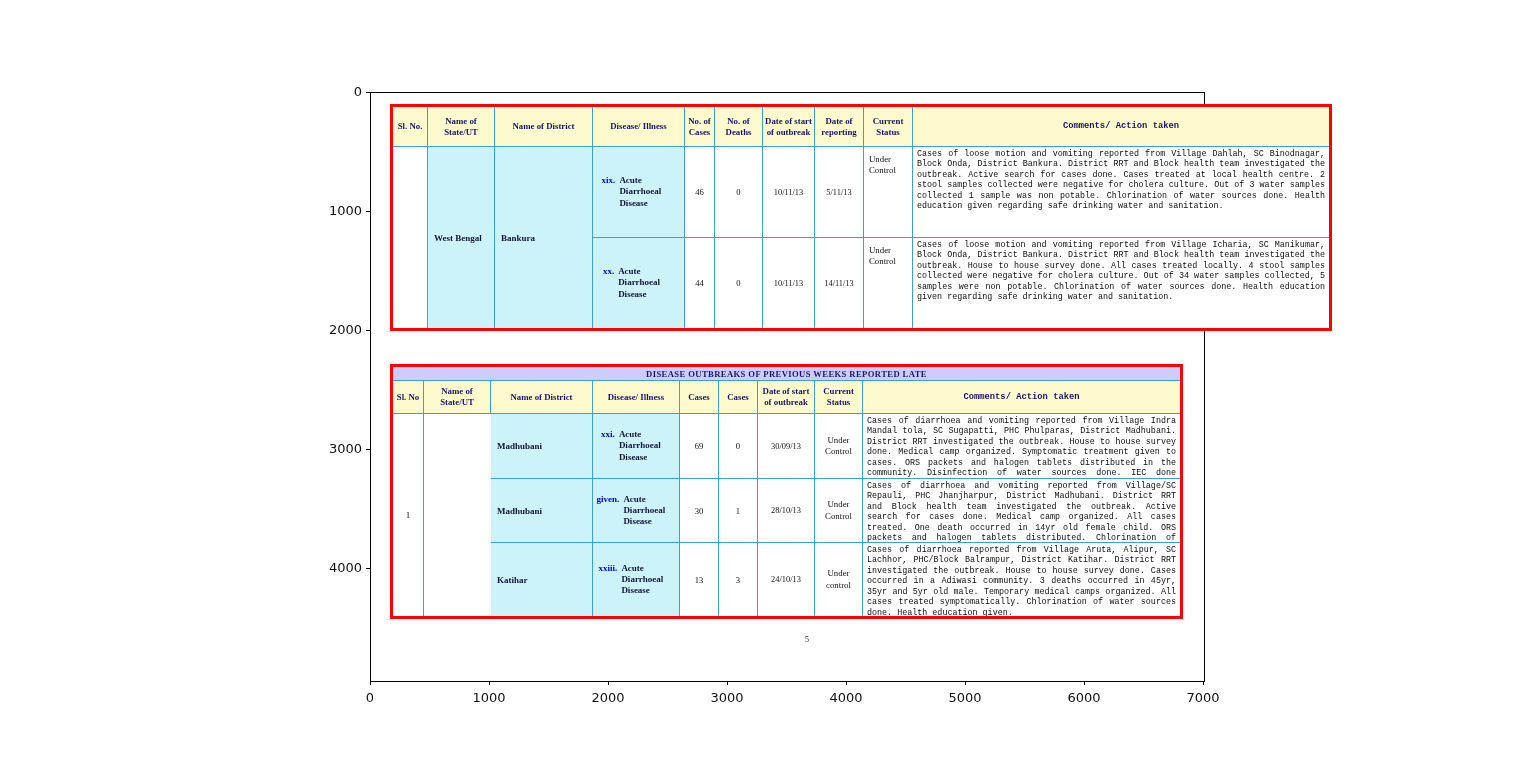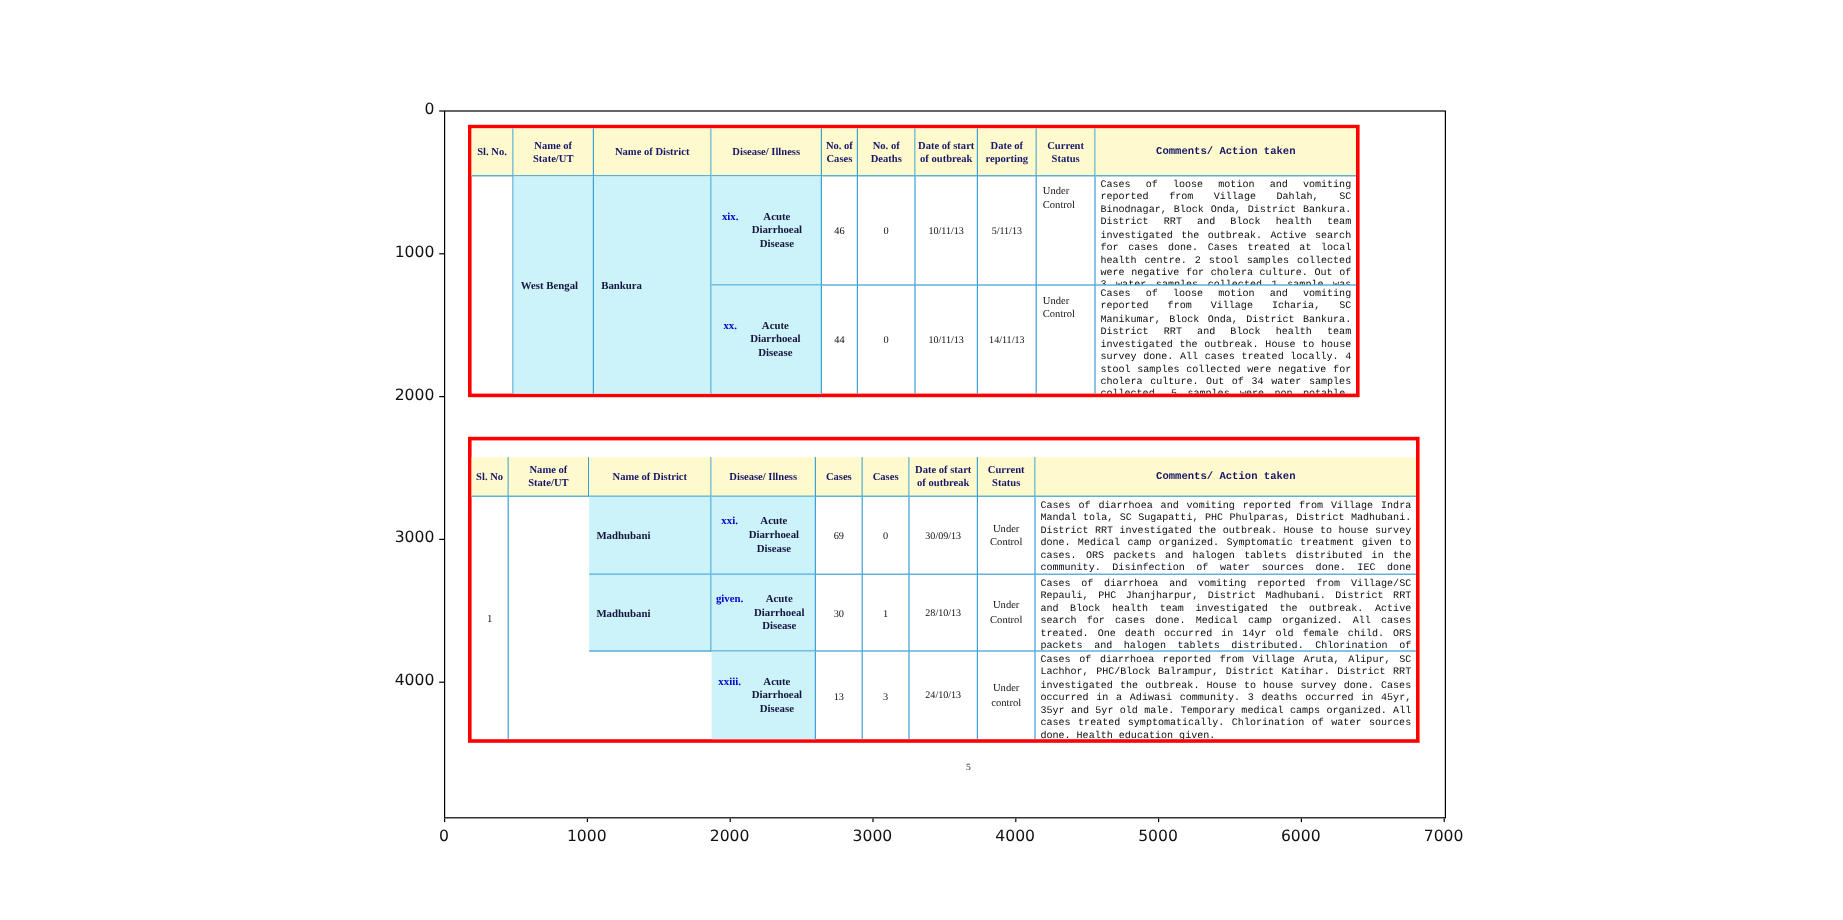--- a/index.html
+++ b/index.html
@@ -9,42 +9,42 @@
   .plot-frame{position:absolute;left:370px;top:92px;width:833px;height:588px;
               border:1px solid #000;background:#fff;box-sizing:content-box;}
   .xtick-mark{position:absolute;width:1px;height:4px;background:#000;top:681px;}
   .ytick-mark{position:absolute;width:4px;height:1px;background:#000;left:366px;}
   .xtick-label{position:absolute;top:690px;transform:translateX(-50%);
                font-family:"DejaVu Sans",sans-serif;font-size:13px;color:#111;}
   .ytick-label{position:absolute;width:44px;left:318px;text-align:right;height:14px;line-height:14px;
                font-family:"DejaVu Sans",sans-serif;font-size:13px;color:#111;}
   
   .doc-table{position:absolute;box-sizing:border-box;border:3px solid #f00;background:#fff;display:grid;}
-  .t1{left:19px;top:11px;width:743px;height:227px;
+  .t1{left:19px;top:11px;width:942px;height:227px;
       grid-template-columns:35px 67px 98px 92px 30px 48px 52px 49px 49px 1fr;
       grid-template-rows:40px 91px 1fr;}
   .t2{left:19px;top:271px;width:793px;height:255px;
       grid-template-columns:31px 67px 102px 87px 39px 39px 57px 48px 1fr;
       grid-template-rows:14px 33px 65px 64px 1fr;}
   .cell{box-sizing:border-box;border-right:1px solid #3aa0d5;border-bottom:1px solid #3aa0d5;
         display:flex;align-items:center;justify-content:center;overflow:hidden;
         font-size:8.8px;color:#101010;}
   .lastcol{border-right:none;font-family:Liberation Mono, monospace;}
   .lastrow{border-bottom:none;}
   .hdr{background:#fffacd;font-weight:bold;color:#16166b;text-align:center;
        line-height:1.2;font-size:8.8px;padding:1px;}
   .cyan{background:#ccf2fa;}
   .bold-navy{font-weight:bold;color:#14143c;}
   .leftpad{justify-content:flex-start;padding-left:6px;text-align:left;}
   .banner{grid-column:1/-1;background:#ccccff;border-bottom:1px solid #3aa0d5;
           display:flex;align-items:center;justify-content:center;
           font-weight:bold;color:#16166b;font-size:8.6px;letter-spacing:.4px;}
   .disease-wrap{display:flex;align-items:flex-start;justify-content:center;gap:4px;}
   .rnum{font-weight:bold;color:#0000cc;font-size:9px;line-height:1.25;}
-  .dname{font-weight:bold;color:#14143c;font-size:9px;line-height:1.25;width:56px;text-align:center;}
+  .dname{font-weight:bold;color:#14143c;font-size:9px;line-height:1.25;width:56px;text-align:left;}
   .num-cell{font-size:8.6px;}
   .date-cell{font-size:8.4px;}
   .status-top{align-items:flex-start;justify-content:flex-start;padding:7px 4px 0 5px;
               text-align:left;line-height:1.3;font-size:8.8px;}
   .status-mid{text-align:center;line-height:1.3;font-size:8.8px;}
   .comments{display:block;text-align:justify;font-size:8.4px;line-height:1.24;
             padding:2px 4px;color:#0d0d0d;}
   .pagenum{position:absolute;left:428px;top:542px;width:16px;text-align:center;
            font-size:8px;color:#222;}
 </style>
@@ -123,20 +123,21 @@
       </div>
       <div class="cell num-cell lastrow" style="grid-column:5;grid-row:3">44</div>
       <div class="cell num-cell lastrow" style="grid-column:6;grid-row:3">0</div>
       <div class="cell date-cell lastrow" style="grid-column:7;grid-row:3">10/11/13</div>
       <div class="cell date-cell lastrow" style="grid-column:8;grid-row:3">14/11/13</div>
       <div class="cell status-top lastrow" style="grid-column:9;grid-row:3">Under Control</div>
       <div class="cell comments lastcol lastrow" style="grid-column:10;grid-row:3">Cases of loose motion and vomiting reported from Village Icharia, SC Manikumar, Block Onda, District Bankura. District RRT and Block health team investigated the outbreak. House to house survey done. All cases treated locally. 4 stool samples collected were negative for cholera culture. Out of 34 water samples collected, 5 samples were non potable. Chlorination of water sources done. Health education given regarding safe drinking water and sanitation.</div>
     </div>
 
     <div class="doc-table t2">
+      <div class="banner">DISEASE OUTBREAKS OF PREVIOUS WEEKS REPORTED LATE</div>
 
       <div class="cell hdr" style="grid-row:2">Sl. No</div>
       <div class="cell hdr" style="grid-row:2">Name of State/UT</div>
       <div class="cell hdr" style="grid-row:2">Name of District</div>
       <div class="cell hdr" style="grid-row:2">Disease/ Illness</div>
       <div class="cell hdr" style="grid-row:2">Cases</div>
       <div class="cell hdr" style="grid-row:2">Cases</div>
       <div class="cell hdr" style="grid-row:2">Date of start of outbreak</div>
       <div class="cell hdr" style="grid-row:2">Current Status</div>
       <div class="cell hdr lastcol" style="grid-row:2">Comments/ Action taken</div>
@@ -162,20 +163,21 @@
           <span class="rnum">given.</span>
           <span class="dname" style="width:52px">Acute Diarrhoeal Disease</span>
         </div>
       </div>
       <div class="cell num-cell" style="grid-column:5;grid-row:4">30</div>
       <div class="cell num-cell" style="grid-column:6;grid-row:4">1</div>
       <div class="cell date-cell" style="grid-column:7;grid-row:4">28/10/13</div>
       <div class="cell status-mid" style="grid-column:8;grid-row:4">Under Control</div>
       <div class="cell comments lastcol" style="grid-column:9;grid-row:4">Cases of diarrhoea and vomiting reported from Village/SC Repauli, PHC Jhanjharpur, District Madhubani. District RRT and Block health team investigated the outbreak. Active search for cases done. Medical camp organized. All cases treated. One death occurred in 14yr old female child. ORS packets and halogen tablets distributed. Chlorination of water sources done. IEC activity regarding safe drinking water done.</div>
 
+      <div class="cell cyan bold-navy leftpad lastrow" style="grid-column:3;grid-row:5;font-size:9px">Katihar</div>
       <div class="cell cyan lastrow" style="grid-column:4;grid-row:5">
         <div class="disease-wrap">
           <span class="rnum">xxiii.</span>
           <span class="dname" style="width:52px">Acute Diarrhoeal Disease</span>
         </div>
       </div>
       <div class="cell num-cell lastrow" style="grid-column:5;grid-row:5">13</div>
       <div class="cell num-cell lastrow" style="grid-column:6;grid-row:5">3</div>
       <div class="cell date-cell lastrow" style="grid-column:7;grid-row:5">24/10/13</div>
       <div class="cell status-mid lastrow" style="grid-column:8;grid-row:5">Under control</div>

